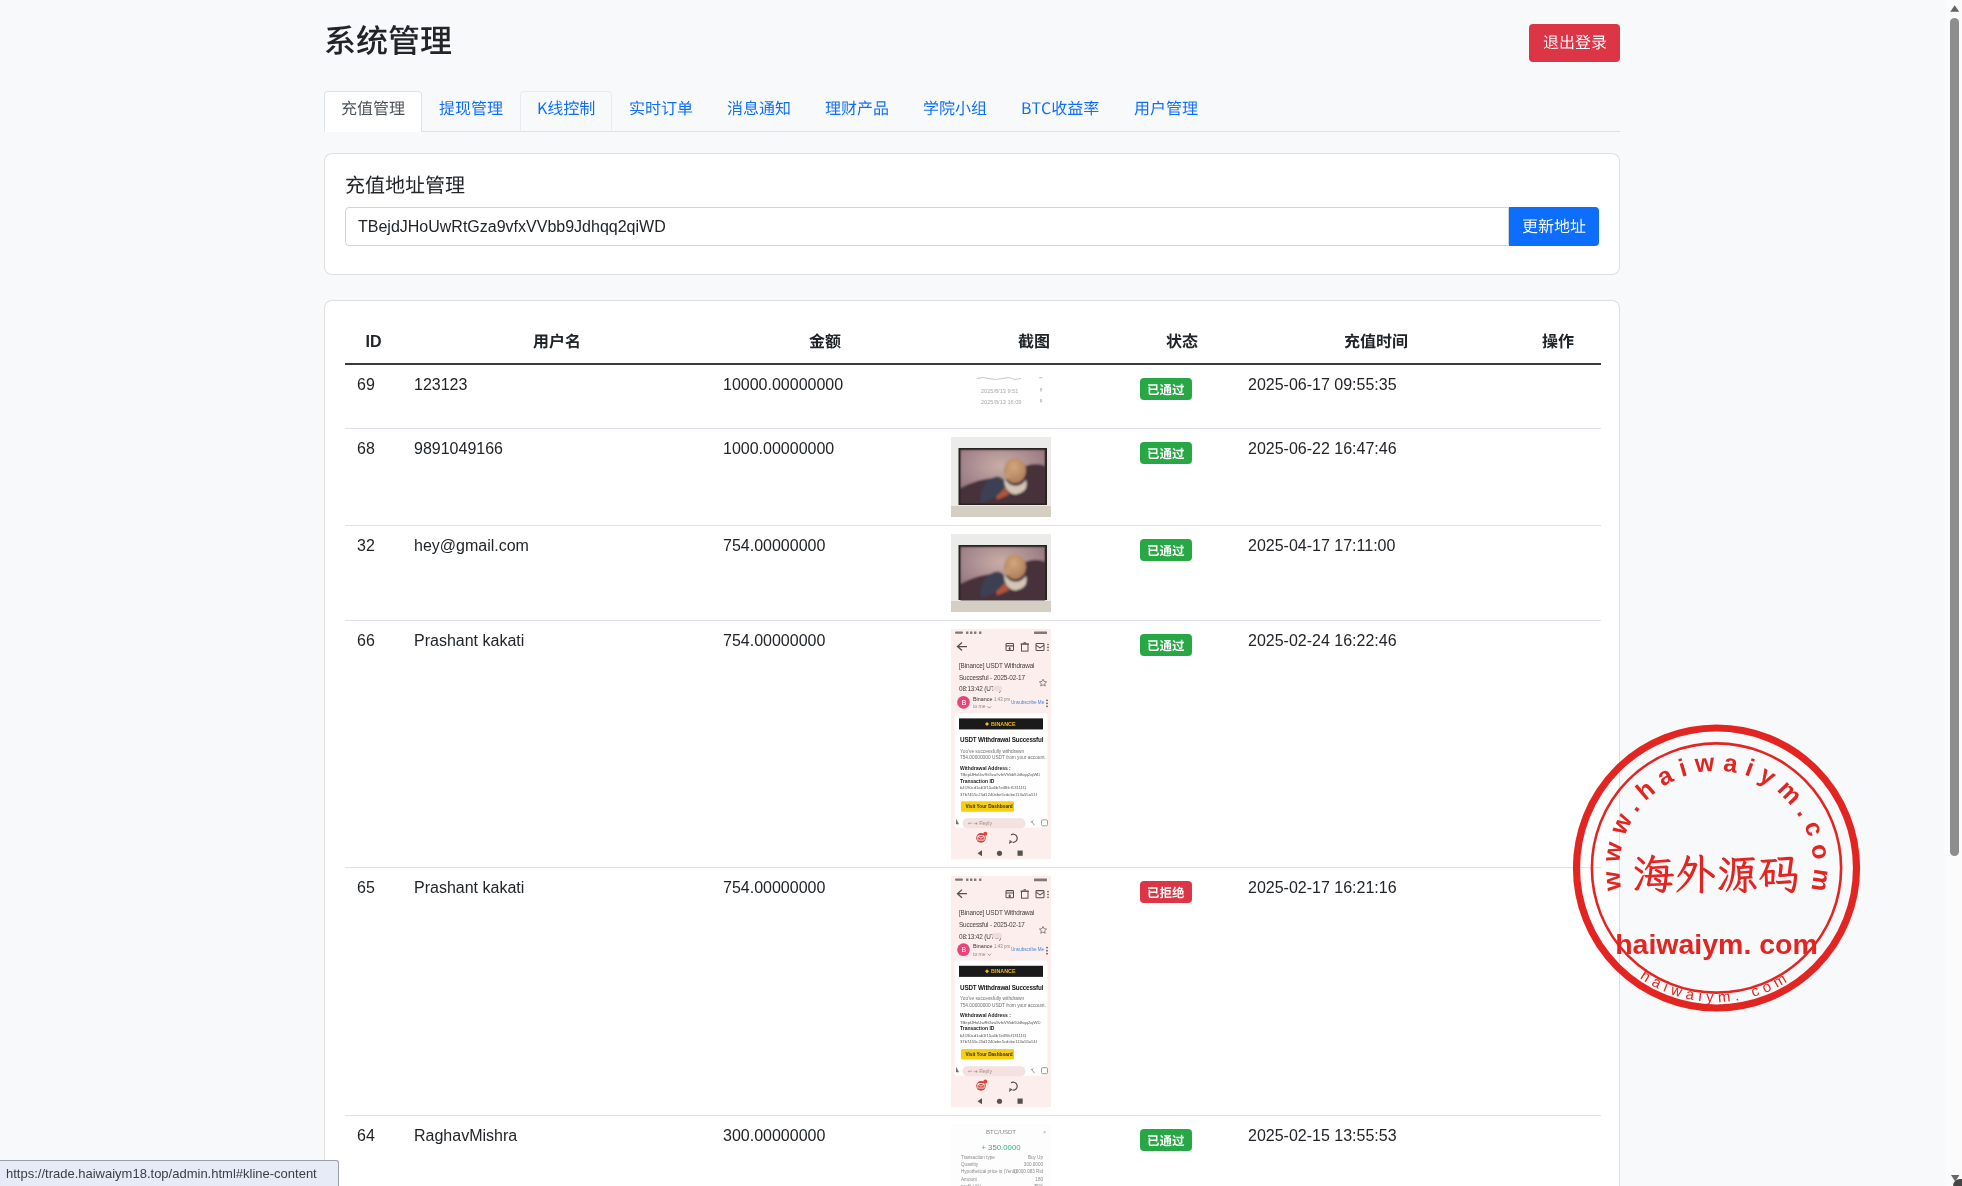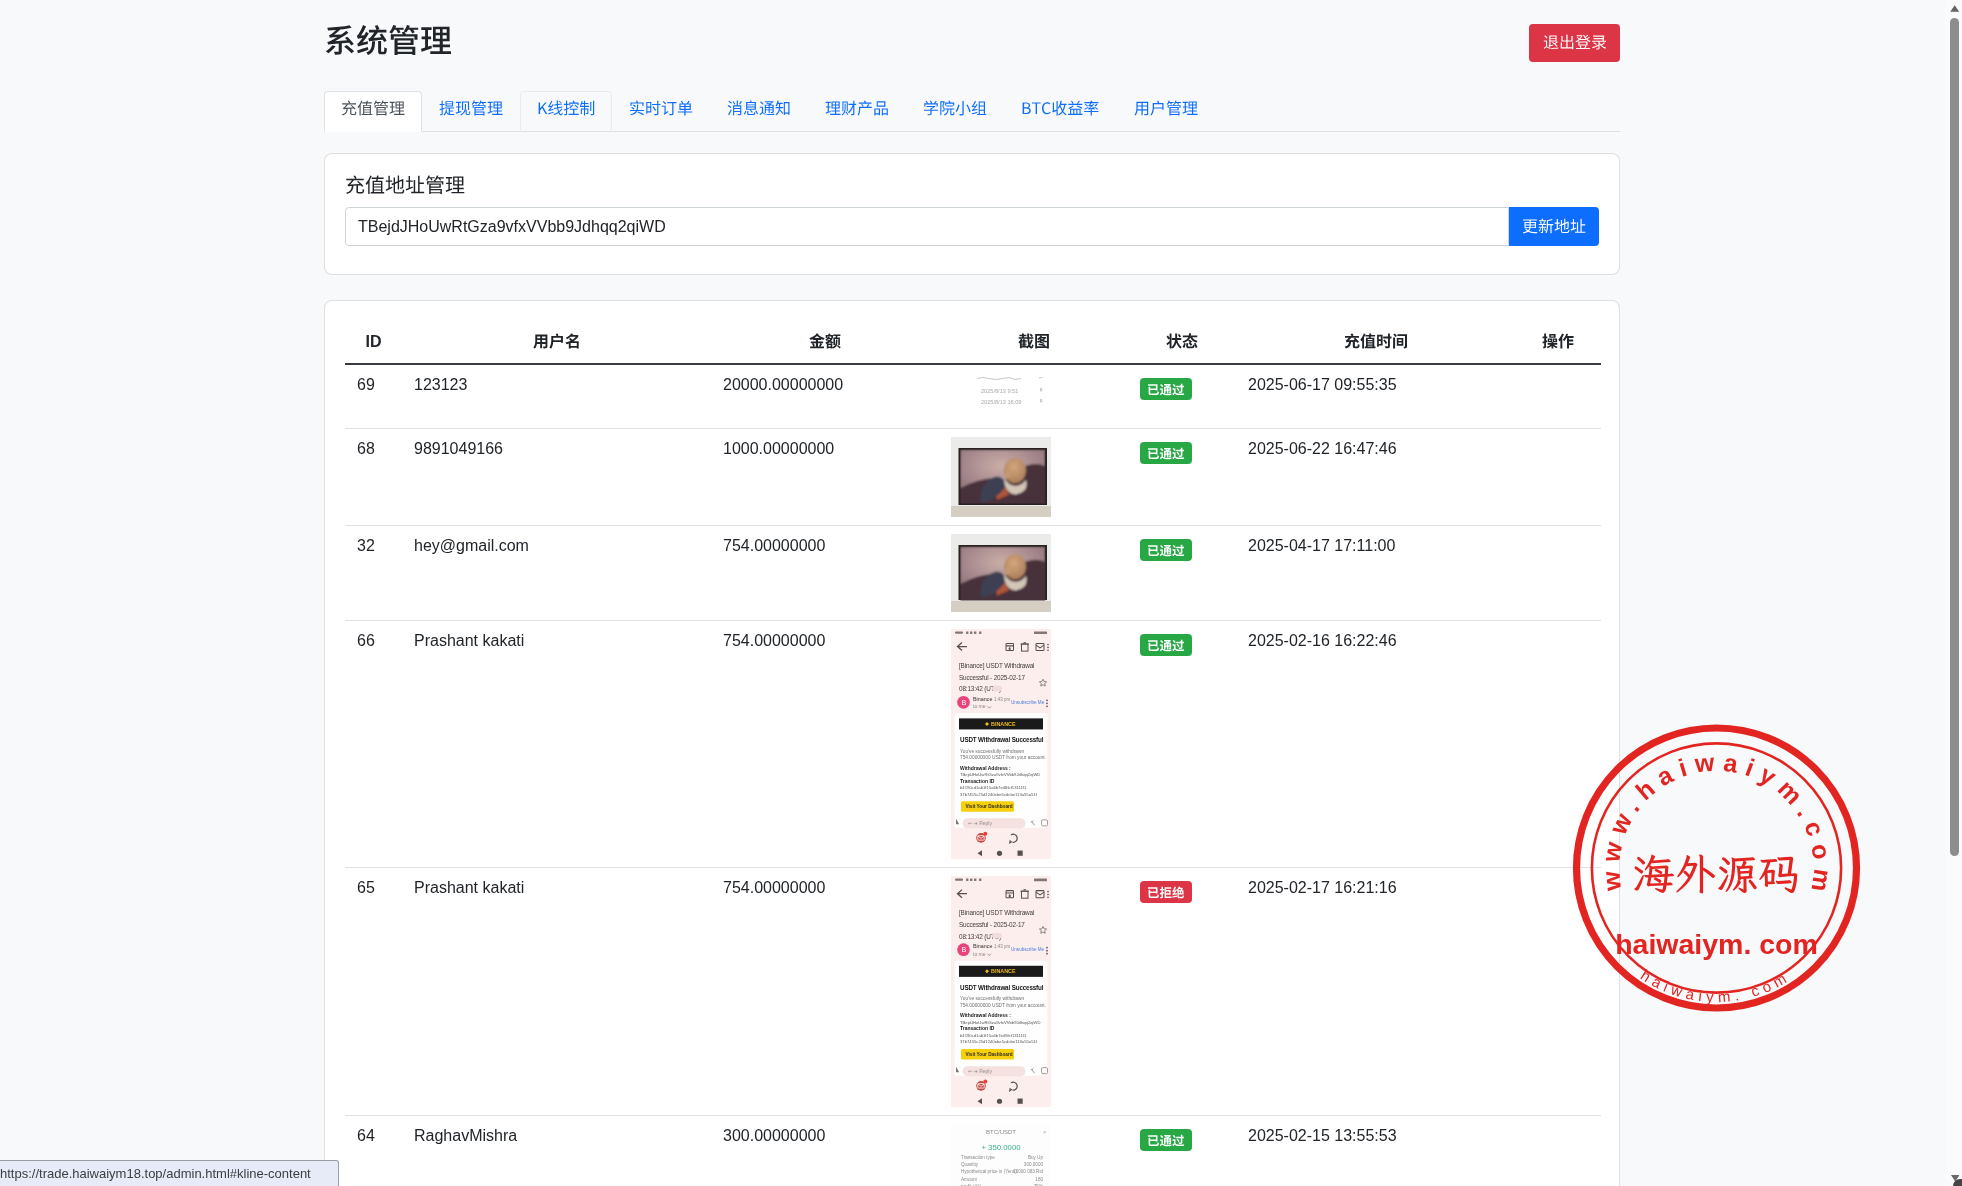--- a/index.html
+++ b/index.html
@@ -17,21 +17,21 @@
 .igroup { margin-top:8px; display:flex; height:39px; }
 .inp { flex:1; border:1px solid #ced4da; border-radius:4px 0 0 4px; background:#fff; line-height:37px; padding-left:12px; color:#212529; white-space:nowrap; overflow:hidden; }
 .btn-upd { width:90px; background:#0d6efd; border-radius:0 4px 4px 0; display:flex; align-items:center; justify-content:center; }
 .card2 { margin-top:25px; padding:19px 20px; height:906px; overflow:hidden; }
 table { border-collapse:collapse; width:100%; table-layout:fixed; }
 th { text-align:center; vertical-align:top; padding:10px 12px 9px; border-bottom:2px solid #383c40; font-size:16px; line-height:24px; }
 td { vertical-align:top; padding:8px 12px; border-bottom:1px solid #dee2e6; line-height:24px;margin-top:20px; }
 .bdg { display:inline-block; width:52px; height:22px; border-radius:4px; text-align:center; line-height:22px; margin-top:5px; }
 .sb-track { position:absolute; left:1945px; top:0; width:17px; height:1186px; background:#fbfbfb; }
 .sb-thumb { position:absolute; left:1950px; top:18px; width:9px; height:838px; background:#8d8d8d; border-radius:4.5px; }
-.status { position:absolute; left:0; top:1160px; width:339px; height:26px; background:#e6ebf7; border:1px solid #9aa0a6; border-left:none; border-bottom:none; border-top-right-radius:3px; font-size:13px; color:#3c4043; line-height:25px; }
+.status { position:absolute; left:0; top:1160px; width:339px; height:26px; background:#e6ebf7; border:1px solid #9aa0a6; border-left:none; border-bottom:none; border-top-right-radius:3px; font-size:13px; color:#3c4043; line-height:25px; padding-left:6px; }
 </style></head>
 <body>
 <div class="container">
   <div class="hdr">
     <svg style="vertical-align:-5.76px;overflow:visible;" width="128.0" height="32" viewBox="0 -26.24 128.0 32">
         <path d="M8.5 -7C6.9 -4.9 4.3 -2.6 1.8 -1.1C2.6 -0.7 3.8 0.3 4.4 0.9C6.8 -0.8 9.7 -3.4 11.6 -6ZM20.1 -5.6C22.7 -3.7 25.9 -0.9 27.5 0.9L30.1 -0.9C28.4 -2.7 25.1 -5.4 22.6 -7.2ZM20.9 -14.2C21.7 -13.5 22.4 -12.7 23.2 -11.9L11 -11.1C15.6 -13.3 20.2 -16.1 24.4 -19.4L22.2 -21.4C20.7 -20.1 19 -18.9 17.4 -17.7L10.1 -17.4C12.3 -18.9 14.4 -20.7 16.3 -22.7C20.5 -23.1 24.4 -23.6 27.6 -24.4L25.4 -26.9C20.2 -25.6 11 -24.8 3.2 -24.4C3.5 -23.7 3.9 -22.6 4 -21.8C6.6 -21.9 9.3 -22 12.1 -22.3C10.2 -20.4 8.1 -18.8 7.4 -18.3C6.4 -17.6 5.7 -17.1 5 -17C5.3 -16.3 5.7 -15 5.8 -14.4C6.5 -14.7 7.6 -14.8 13.4 -15.2C10.9 -13.7 8.9 -12.5 7.8 -12.1C5.8 -11.1 4.4 -10.5 3.3 -10.3C3.6 -9.5 4.1 -8.2 4.2 -7.6C5.2 -8 6.5 -8.2 14.7 -8.8V-1C14.7 -0.6 14.6 -0.5 14 -0.5C13.5 -0.4 11.6 -0.4 9.9 -0.5C10.3 0.3 10.8 1.6 11 2.4C13.3 2.4 15 2.4 16.2 2C17.4 1.5 17.8 0.6 17.8 -0.9V-9L25.2 -9.6C26 -8.5 26.8 -7.6 27.3 -6.7L29.7 -8.2C28.4 -10.2 25.7 -13.2 23.2 -15.4Z M54.1 -11.2V-1.5C54.1 1.2 54.7 2.1 57.2 2.1C57.7 2.1 59.3 2.1 59.8 2.1C62 2.1 62.7 0.8 62.9 -3.9C62.1 -4.1 60.9 -4.6 60.3 -5.1C60.2 -1.1 60.1 -0.5 59.5 -0.5C59.1 -0.5 58 -0.5 57.8 -0.5C57.2 -0.5 57.1 -0.6 57.1 -1.5V-11.2ZM48.1 -11.1C47.9 -5.2 47.3 -1.8 42.2 0.2C42.8 0.8 43.7 2 44.1 2.7C49.9 0.2 50.8 -4.1 51.1 -11.1ZM33.2 -1.9 33.9 1.1C36.9 0 40.7 -1.3 44.4 -2.6L43.8 -5.2C39.9 -3.9 35.9 -2.6 33.2 -1.9ZM50.8 -26.4C51.4 -25.2 52 -23.6 52.4 -22.6H44.9V-19.8H50.3C48.9 -17.9 47 -15.4 46.3 -14.8C45.7 -14.2 44.8 -13.9 44.2 -13.8C44.5 -13.1 45 -11.6 45.1 -10.8C46.1 -11.3 47.5 -11.5 58.8 -12.6C59.4 -11.7 59.8 -10.9 60.1 -10.3L62.6 -11.6C61.7 -13.6 59.6 -16.6 57.9 -18.8L55.6 -17.6C56.2 -16.8 56.8 -15.9 57.4 -14.9L49.7 -14.3C51 -15.9 52.6 -18 53.9 -19.8H62.4V-22.6H53.3L55.5 -23.2C55.1 -24.2 54.3 -25.9 53.7 -27.1ZM33.9 -13.4C34.4 -13.6 35.2 -13.8 38.4 -14.3C37.2 -12.5 36.1 -11.2 35.6 -10.6C34.6 -9.4 33.9 -8.7 33.2 -8.5C33.5 -7.7 34 -6.3 34.1 -5.7C34.9 -6.1 36.1 -6.5 43.9 -8.3C43.8 -8.9 43.8 -10.1 43.9 -10.9L38.5 -9.8C40.8 -12.5 42.9 -15.7 44.8 -18.8L42.1 -20.5C41.5 -19.3 40.9 -18.1 40.2 -17L37 -16.7C38.9 -19.4 40.7 -22.7 42.1 -25.8L39 -27.2C37.7 -23.5 35.5 -19.4 34.8 -18.4C34.1 -17.3 33.5 -16.6 32.8 -16.5C33.2 -15.6 33.8 -14 33.9 -13.4Z M70.5 -14V2.7H73.6V1.7H88.3V2.7H91.3V-5.4H73.6V-7.3H89.6V-14ZM88.3 -0.5H73.6V-3.1H88.3ZM77.8 -20C78.1 -19.4 78.5 -18.7 78.8 -18H66.8V-12.6H69.8V-15.7H90.4V-12.6H93.5V-18H81.8C81.5 -18.8 81 -19.8 80.5 -20.5ZM73.6 -11.8H86.6V-9.5H73.6ZM69.2 -27.2C68.4 -24.4 67 -21.7 65.2 -19.9C65.9 -19.6 67.2 -18.9 67.8 -18.6C68.7 -19.6 69.6 -20.9 70.4 -22.4H72.2C72.9 -21.2 73.6 -19.8 74 -18.9L76.5 -19.8C76.3 -20.5 75.7 -21.5 75.1 -22.4H79.6V-24.5H71.4C71.7 -25.2 72 -25.9 72.2 -26.6ZM82.9 -27.2C82.3 -24.9 81.2 -22.6 79.7 -21.1C80.4 -20.7 81.7 -20.1 82.2 -19.7C82.9 -20.4 83.5 -21.3 84.1 -22.4H85.9C86.8 -21.2 87.8 -19.7 88.2 -18.8L90.7 -19.9C90.4 -20.6 89.8 -21.5 89.1 -22.4H94.2V-24.5H85.1C85.4 -25.2 85.6 -25.9 85.8 -26.6Z M111.7 -17.1H116V-13.6H111.7ZM118.6 -17.1H122.7V-13.6H118.6ZM111.7 -23H116V-19.5H111.7ZM118.6 -23H122.7V-19.5H118.6ZM106.3 -1.1V1.7H127V-1.1H118.8V-4.9H126V-7.7H118.8V-11H125.6V-25.6H109V-11H115.7V-7.7H108.7V-4.9H115.7V-1.1ZM97 -3.6 97.7 -0.4C100.6 -1.4 104.4 -2.7 107.9 -3.9L107.4 -6.8L104 -5.7V-13H107.1V-15.7H104V-22.2H107.6V-25H97.3V-22.2H101.1V-15.7H97.6V-13H101.1V-4.8C99.6 -4.3 98.1 -3.9 97 -3.6Z" fill="#212529"></path>
       </svg>
     <div class="btn-logout">
         <svg style="vertical-align:-2.88px;overflow:visible;" width="64.0" height="16" viewBox="0 -13.12 64.0 16">
           <path d="M1.3 -12.2C2.2 -11.4 3.2 -10.3 3.6 -9.5L4.6 -10.2C4.1 -11 3.1 -12 2.2 -12.8ZM12.5 -9.3V-7.7H7.5V-9.3ZM12.5 -10.2H7.5V-11.7H12.5ZM6.1 -1.3C6.5 -1.5 7 -1.7 10.3 -2.7C10.3 -2.9 10.2 -3.3 10.3 -3.7L7.5 -2.9V-6.7H13.6V-12.7H6.3V-3.5C6.3 -2.8 5.9 -2.5 5.6 -2.3C5.8 -2.1 6.1 -1.6 6.1 -1.3ZM9 -5.6C10.7 -4.4 12.7 -2.6 13.7 -1.4L14.6 -2.1C14 -2.7 13.2 -3.5 12.3 -4.3C13.1 -4.8 14.1 -5.4 14.9 -6L14 -6.8C13.4 -6.2 12.4 -5.5 11.5 -4.9C10.9 -5.4 10.3 -5.8 9.8 -6.2ZM4.1 -7.7H0.8V-6.6H3V-1.7C2.3 -1.4 1.5 -0.8 0.7 0L1.4 1C2.3 0 3.1 -0.8 3.7 -0.8C4 -0.8 4.5 -0.3 5.2 0C6.3 0.7 7.7 0.8 9.6 0.8C11.1 0.8 13.9 0.8 15.1 0.7C15.1 0.4 15.3 -0.2 15.4 -0.5C13.9 -0.3 11.5 -0.2 9.6 -0.2C7.9 -0.2 6.5 -0.3 5.5 -0.9C4.9 -1.2 4.5 -1.6 4.1 -1.7Z M17.7 -5.5V0.3H29V1.2H30.3V-5.5H29V-0.9H24.6V-6.5H29.7V-12H28.4V-7.6H24.6V-13.4H23.3V-7.6H19.6V-12H18.4V-6.5H23.3V-0.9H19V-5.5Z M36.5 -5.6H43.2V-3.6H36.5ZM35.3 -6.6V-2.6H44.5V-6.6ZM46.1 -11.4C45.5 -10.8 44.6 -10.1 43.8 -9.5C43.4 -9.9 43.1 -10.3 42.7 -10.7C43.5 -11.2 44.4 -12 45.2 -12.7L44.3 -13.3C43.8 -12.7 42.9 -12 42.2 -11.4C41.7 -12 41.4 -12.7 41.1 -13.4L40 -13.1C40.7 -11.6 41.6 -10.2 42.7 -9H37.4C38.3 -10 39.1 -11.2 39.6 -12.5L38.8 -12.9L38.6 -12.8H33.6V-11.8H38C37.6 -11 37 -10.3 36.4 -9.6C35.9 -10.1 35 -10.8 34.3 -11.2L33.6 -10.5C34.4 -10.1 35.2 -9.4 35.7 -8.9C34.7 -8 33.5 -7.2 32.4 -6.8C32.7 -6.5 33 -6.1 33.2 -5.8C34.5 -6.5 36 -7.5 37.2 -8.7V-8H42.9V-8.8C44 -7.6 45.3 -6.6 46.7 -6C46.9 -6.3 47.3 -6.8 47.6 -7C46.5 -7.4 45.5 -8.1 44.5 -8.8C45.3 -9.4 46.2 -10.1 47 -10.8ZM42.4 -2.5C42.2 -1.8 41.7 -0.8 41.3 -0.1H37.5L38.5 -0.5C38.4 -1 38 -1.9 37.6 -2.5L36.5 -2.1C36.8 -1.5 37.2 -0.7 37.4 -0.1H33V0.9H47.1V-0.1H42.5C42.8 -0.8 43.2 -1.5 43.6 -2.2Z M50.1 -5.1C51.2 -4.5 52.4 -3.6 53.1 -3L53.9 -3.8C53.3 -4.4 52 -5.3 51 -5.8ZM50.1 -12.5V-11.4H59.8L59.8 -10H50.6V-8.9H59.7L59.6 -7.4H49.1V-6.3H55.4V-3.4C53.1 -2.4 50.6 -1.5 49.1 -0.9L49.7 0.2C51.3 -0.5 53.4 -1.4 55.4 -2.2V-0C55.4 0.2 55.3 0.3 55 0.3C54.8 0.3 53.9 0.3 52.9 0.3C53.1 0.6 53.3 1 53.4 1.3C54.6 1.3 55.4 1.3 55.9 1.1C56.4 1 56.6 0.7 56.6 -0V-3.8C58 -1.7 60 -0.1 62.5 0.6C62.6 0.3 63 -0.1 63.2 -0.4C61.5 -0.9 60 -1.7 58.8 -2.8C59.8 -3.5 61 -4.4 62 -5.2L61 -5.9C60.2 -5.2 59.1 -4.3 58.1 -3.6C57.5 -4.3 57 -5 56.6 -5.8V-6.3H63V-7.4H60.9C61 -9 61.1 -11 61.2 -12.5L60.2 -12.6L60 -12.5Z" fill="#fff"></path>
@@ -113,21 +113,21 @@
               </svg></th>
             <th><svg style="vertical-align:-2.88px;overflow:visible;" width="32.0" height="16" viewBox="0 -13.12 32.0 16">
                 <path d="M8.9 -11.7H11.8V-10.6H8.9ZM7.3 -13V-9.3H13.6V-13ZM7.2 -7.4H8.6V-6.2H7.2ZM12.2 -7.4H13.5V-6.2H12.2ZM2.2 -13.6V-10.6H0.6V-8.8H2.2V-5.9L0.4 -5.4L0.8 -3.6L2.2 -4V-0.7C2.2 -0.5 2.1 -0.4 1.9 -0.4C1.8 -0.4 1.3 -0.4 0.9 -0.4C1.1 0 1.3 0.8 1.4 1.3C2.3 1.3 2.9 1.2 3.4 0.9C3.8 0.6 4 0.1 4 -0.7V-4.6L5.4 -5.2L5.1 -6.8L4 -6.5V-8.8H5.3V-10.6H4V-13.6ZM5.6 -4V-2.4H8.6C7.5 -1.5 6 -0.7 4.4 -0.3C4.8 0.1 5.3 0.8 5.6 1.2C7 0.7 8.4 -0.1 9.5 -1.1V1.5H11.3V-1.2C12.2 -0.2 13.3 0.6 14.4 1.1C14.7 0.6 15.3 -0 15.7 -0.4C14.4 -0.8 13 -1.5 12.1 -2.4H15.3V-4H11.3V-4.9H15.1V-8.7H10.7V-5H10.1V-8.7H5.8V-4.9H9.5V-4Z M24.3 -13.4C23.5 -11.1 22.3 -8.8 20.8 -7.4C21.2 -7.1 22 -6.4 22.3 -6C23 -6.9 23.8 -8 24.4 -9.2H25V1.4H27V-2.1H31.4V-3.9H27V-5.7H31.2V-7.5H27V-9.2H31.6V-11H25.3C25.6 -11.6 25.9 -12.3 26.1 -13ZM20 -13.5C19.2 -11.2 17.8 -9 16.4 -7.5C16.7 -7 17.2 -5.9 17.4 -5.5C17.7 -5.8 18.1 -6.2 18.4 -6.6V1.4H20.3V-9.6C20.9 -10.7 21.5 -11.8 21.9 -12.9Z" fill="#212529"></path>
               </svg></th>
       </tr>
         </thead>
       <tbody>
       <tr>
 <td>69</td>
             <td>123123</td>
-            <td>20000.00000000</td>
+            <td>10000.00000000</td>
 <td>
               <svg style="display:block" width="100" height="47" viewBox="0 0 100 47">
 <rect width="100" height="47" fill="#ffffff"></rect>
 <path d="M26 5.5 q6 -2 12 0 t14 0 t11 1 l7 -1" stroke="#c6c6c6" stroke-width="1" fill="none"></path>
 <rect x="88" y="4" width="3.4" height="1.3" fill="#d2d2d2"></rect>
 <text x="30" y="19.5" font-size="5.6" fill="#a9a9a9" font-family="Liberation Sans,sans-serif">2025/8/13 9:51</text>
 <text x="30" y="30.5" font-size="5.6" fill="#a9a9a9" font-family="Liberation Sans,sans-serif">2025/8/13 16:09</text>
 <rect x="89" y="15" width="2.2" height="3.4" fill="#cdcdcd"></rect>
                 <rect x="89" y="26" width="2.2" height="3.4" fill="#cdcdcd"></rect>
 </svg>
@@ -295,21 +295,21 @@
 <g fill="#57524e">
 <path d="M26.5 223.3 l4.5 -3 l0 6 z"></path>
 <circle cx="48.5" cy="223.3" r="2.6"></circle>
 <rect x="66.5" y="220.6" width="5.2" height="5.2"></rect>
 </g>
 </svg>
             </td>
 <td><span class="bdg" style="background:#28a745"><svg style="vertical-align:-2.25px;overflow:visible;" width="37.5" height="12.5" viewBox="0 -10.25 37.5 12.5">
                   <path d="M1.1 -9.9V-8.4H8.9V-5.8H3.2V-7.5H1.6V-1.6C1.6 0.3 2.4 0.8 4.8 0.8C5.4 0.8 8.4 0.8 9 0.8C11.2 0.8 11.8 0.1 12.1 -2.3C11.7 -2.4 11 -2.6 10.6 -2.9C10.4 -1.1 10.2 -0.7 8.9 -0.7C8.2 -0.7 5.4 -0.7 4.8 -0.7C3.4 -0.7 3.2 -0.8 3.2 -1.6V-4.3H8.9V-3.7H10.5V-9.9Z M13.1 -9.3C13.8 -8.6 14.8 -7.7 15.3 -7.1L16.3 -8.2C15.8 -8.7 14.8 -9.6 14.1 -10.2ZM15.9 -5.8H12.9V-4.5H14.5V-1.5C13.9 -1.2 13.4 -0.8 12.8 -0.2L13.7 1.1C14.3 0.3 14.9 -0.5 15.3 -0.5C15.5 -0.5 15.9 -0.1 16.4 0.2C17.3 0.7 18.3 0.9 19.9 0.9C21.2 0.9 23.3 0.8 24.3 0.7C24.3 0.4 24.5 -0.3 24.7 -0.7C23.4 -0.5 21.3 -0.4 19.9 -0.4C18.6 -0.4 17.4 -0.5 16.6 -1C16.3 -1.2 16.1 -1.3 15.9 -1.4ZM17.1 -10.2V-9.1H21.6C21.3 -8.8 20.9 -8.6 20.6 -8.4C20 -8.6 19.4 -8.9 18.9 -9L17.9 -8.2C18.5 -8 19.1 -7.8 19.7 -7.5H17V-1H18.4V-2.9H19.9V-1.1H21.2V-2.9H22.7V-2.3C22.7 -2.2 22.6 -2.1 22.5 -2.1C22.4 -2.1 21.9 -2.1 21.5 -2.1C21.7 -1.8 21.8 -1.3 21.9 -1C22.6 -1 23.2 -1 23.6 -1.2C24 -1.4 24.1 -1.7 24.1 -2.3V-7.5H22.4L22.5 -7.5L21.8 -7.8C22.6 -8.3 23.4 -9 24.1 -9.6L23.2 -10.3L22.9 -10.2ZM22.7 -6.4V-5.7H21.2V-6.4ZM18.4 -4.7H19.9V-4H18.4ZM18.4 -5.7V-6.4H19.9V-5.7ZM22.7 -4.7V-4H21.2V-4.7Z M25.7 -9.5C26.4 -8.8 27.2 -7.9 27.5 -7.2L28.8 -8.1C28.4 -8.7 27.6 -9.6 26.9 -10.2ZM29.5 -5.9C30.1 -5.1 30.9 -4 31.2 -3.3L32.5 -4.1C32.2 -4.8 31.4 -5.8 30.7 -6.5ZM28.5 -6H25.5V-4.6H27V-1.8C26.4 -1.6 25.8 -1.1 25.2 -0.5L26.3 1C26.8 0.3 27.3 -0.5 27.6 -0.5C27.9 -0.5 28.4 -0.2 29 0.2C29.9 0.7 30.9 0.8 32.5 0.8C33.8 0.8 35.9 0.7 36.7 0.7C36.8 0.2 37 -0.6 37.2 -1C35.9 -0.8 33.9 -0.7 32.6 -0.7C31.2 -0.7 30 -0.8 29.2 -1.2C28.9 -1.4 28.7 -1.5 28.5 -1.7ZM33.8 -10.5V-8.5H29.2V-7.1H33.8V-3C33.8 -2.7 33.8 -2.7 33.5 -2.7C33.2 -2.7 32.3 -2.7 31.5 -2.7C31.7 -2.3 32 -1.6 32 -1.2C33.2 -1.2 34.1 -1.2 34.6 -1.4C35.2 -1.7 35.4 -2.1 35.4 -2.9V-7.1H36.9V-8.5H35.4V-10.5Z" fill="#fff"></path>
                 </svg></span></td>
-<td>2025-02-16 16:22:46</td>
+<td>2025-02-24 16:22:46</td>
             <td></td>
           </tr>
           <tr>
 <td>65</td>
             <td>Prashant kakati</td>
             <td>754.00000000</td>
 <td>
               <svg style="display:block" width="100" height="231" viewBox="0 0 100 229" preserveAspectRatio="none">
 <rect width="100" height="229" fill="#fbeeed"></rect>
 <g fill="#807874">

